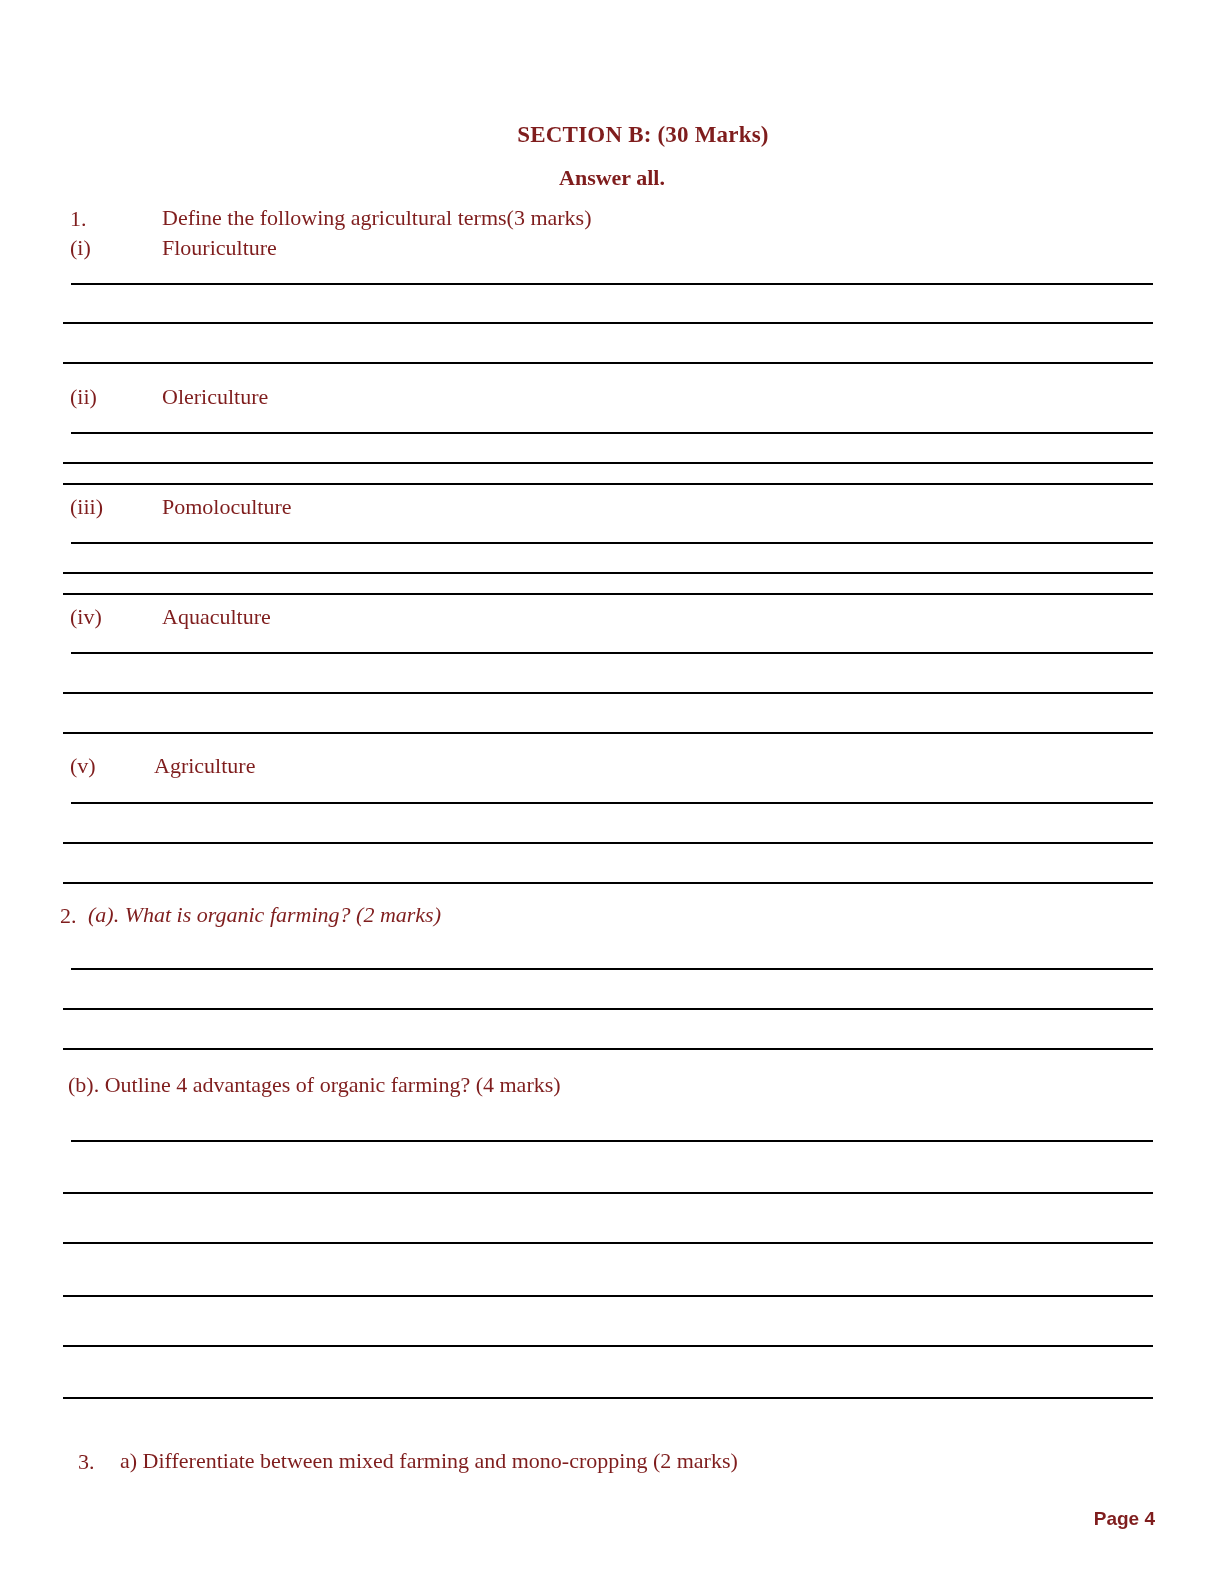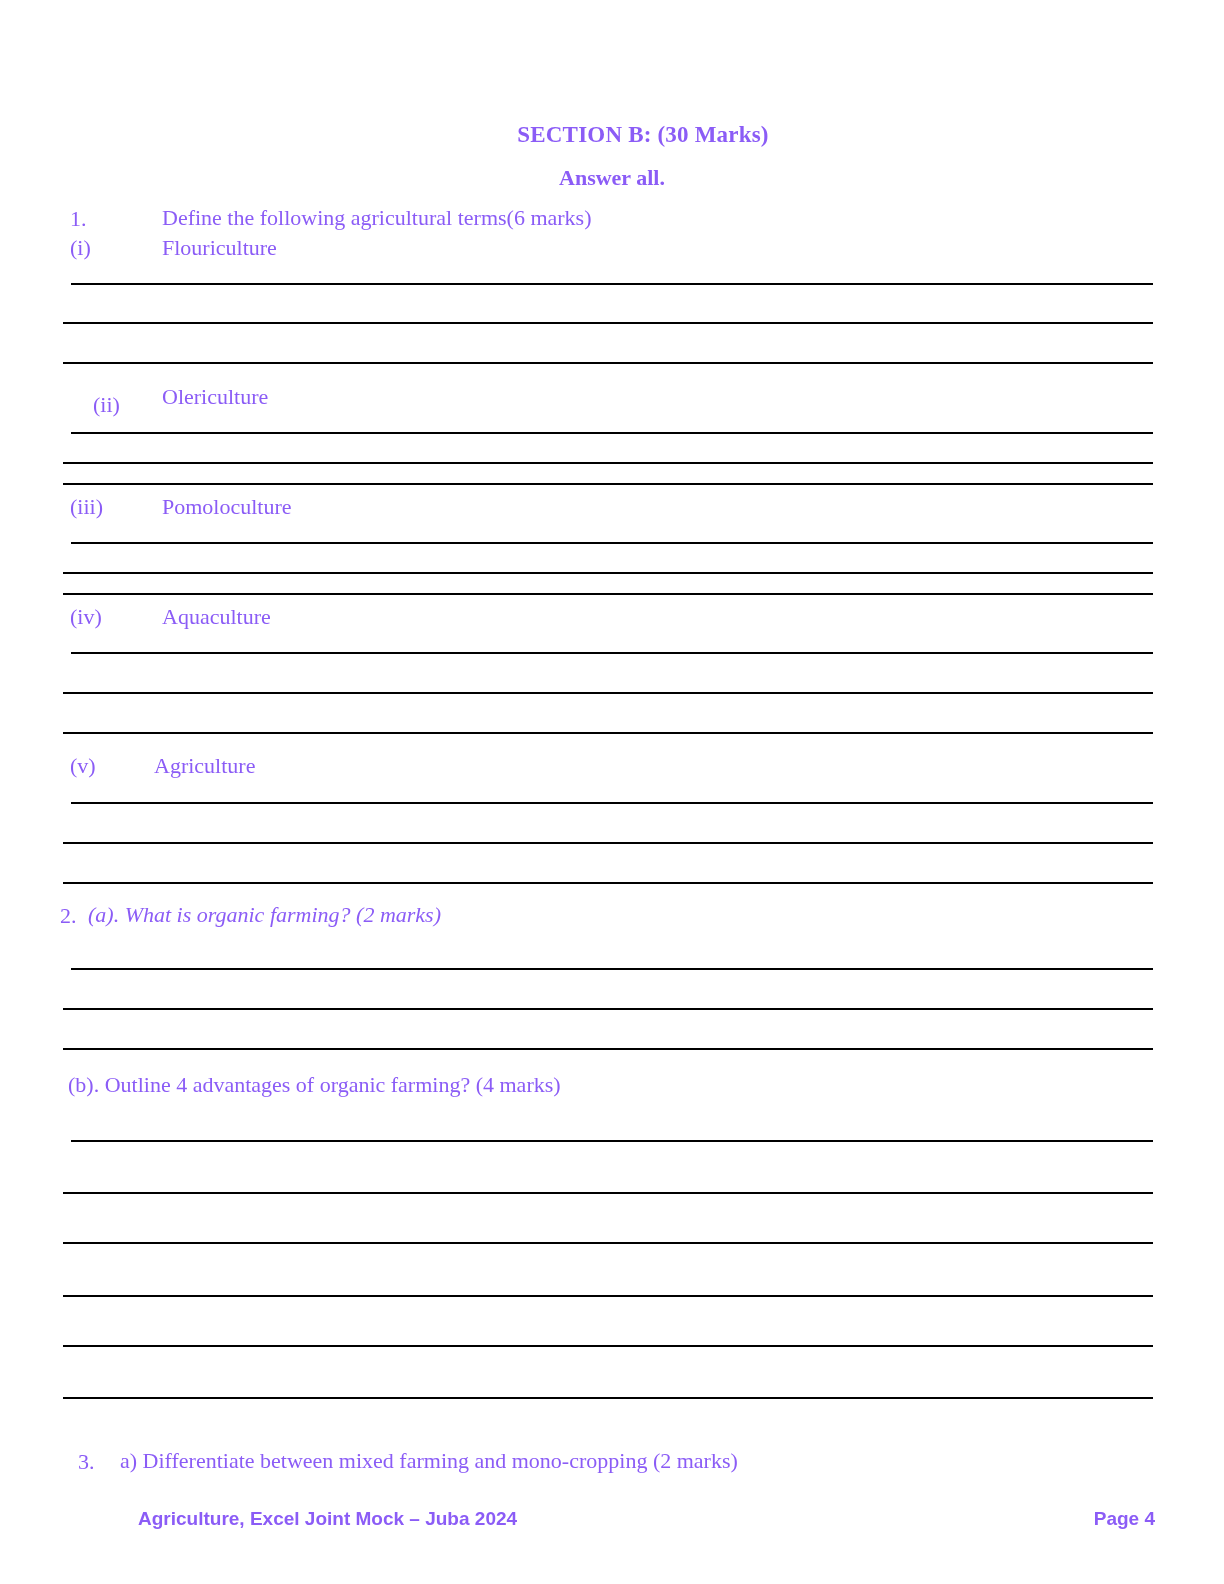--- a/index.html
+++ b/index.html
@@ -6,21 +6,21 @@
     margin: 0;
     padding: 0;
     background: #ffffff;
   }
   .page {
     position: relative;
     width: 1224px;
     height: 1584px;
     background: #ffffff;
     font-family: "Liberation Serif", "DejaVu Serif", serif;
-    color: #8b5cf6;
+    color: #7f1d1d;
     overflow: hidden;
   }
 
   
   .section-title {
     position: absolute;
     left: 0;
     right: 0;
     top: 122px;
     text-align: center;
@@ -87,30 +87,30 @@
 </head>
 <body>
 
 <div class="page">
 
   <div class="section-title">SECTION B: (30 Marks)</div>
 
   <div class="answer-all">Answer all.</div>
 
   <div class="qnum" style="left:70px; top:206px;">1.</div>
-  <div class="qline" style="left:162px; top:206px;">Define the following agricultural terms(6 marks)</div>
+  <div class="qline" style="left:162px; top:206px;">Define the following agricultural terms(3 marks)</div>
 
   <div class="qnum" style="left:70px; top:235px;">(i)</div>
   <div class="qterm" style="left:162px; top:235px;text-align:right;">Flouriculture</div>
 
   <div class="rule" style="left:71px; width:1082px; top:283px;"></div>
   <div class="rule" style="left:63px; width:1090px; top:322px;"></div>
   <div class="rule" style="left:63px; width:1090px; top:362px;"></div>
 
-  <div class="qnum" style="left:70px; top:392px;margin-left:23px;">(ii)</div>
+  <div class="qnum" style="left:70px; top:384px;">(ii)</div>
   <div class="qterm" style="left:162px; top:384px;">Olericulture</div>
 
   <div class="rule" style="left:71px; width:1082px; top:432px;"></div>
   <div class="rule" style="left:63px; width:1090px; top:462px;"></div>
   <div class="rule" style="left:63px; width:1090px; top:483px;"></div>
 
   <div class="qnum" style="left:70px; top:494px;">(iii)</div>
   <div class="qterm" style="left:162px; top:494px;">Pomoloculture</div>
 
   <div class="rule" style="left:71px; width:1082px; top:542px;"></div>
@@ -143,16 +143,15 @@
   <div class="rule" style="left:71px; width:1082px; top:1140px;"></div>
   <div class="rule" style="left:63px; width:1090px; top:1192px;"></div>
   <div class="rule" style="left:63px; width:1090px; top:1242px;"></div>
   <div class="rule" style="left:63px; width:1090px; top:1295px;"></div>
   <div class="rule" style="left:63px; width:1090px; top:1345px;"></div>
   <div class="rule" style="left:63px; width:1090px; top:1397px;"></div>
 
   <div class="qnum" style="left:78px; top:1449px;">3.</div>
   <div class="qline" style="left:120px; top:1449px;">a) Differentiate between mixed farming and mono-cropping (2 marks)</div>
 
-  <div class="footer-left">Agriculture, Excel Joint Mock – Juba 2024</div>
   <div class="footer-right">Page 4</div>
 
 </div>
 
 </body></html>

